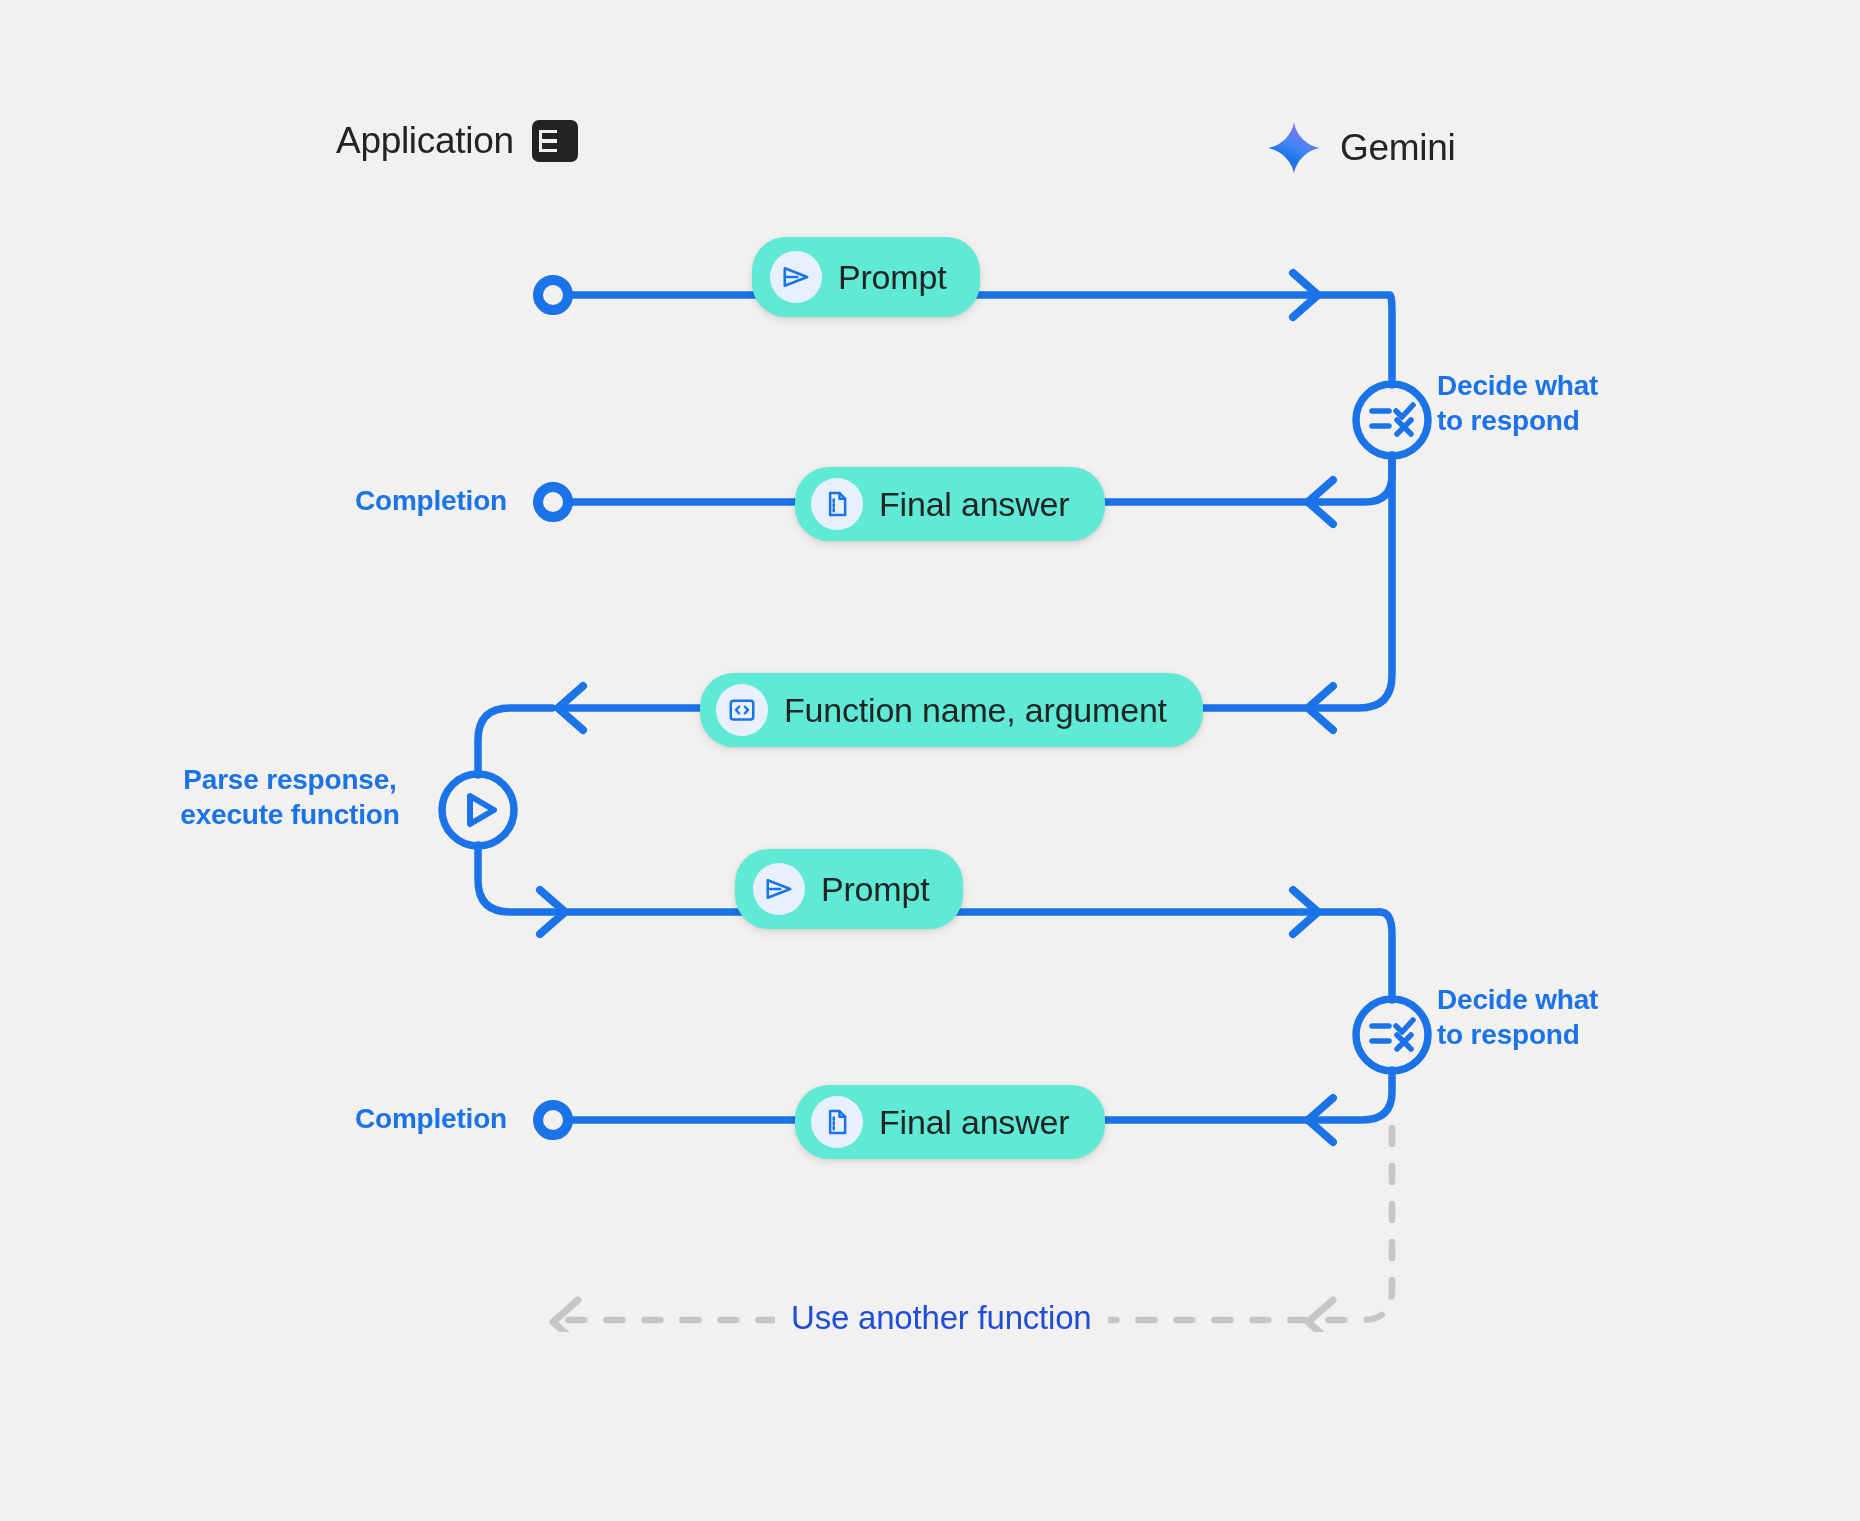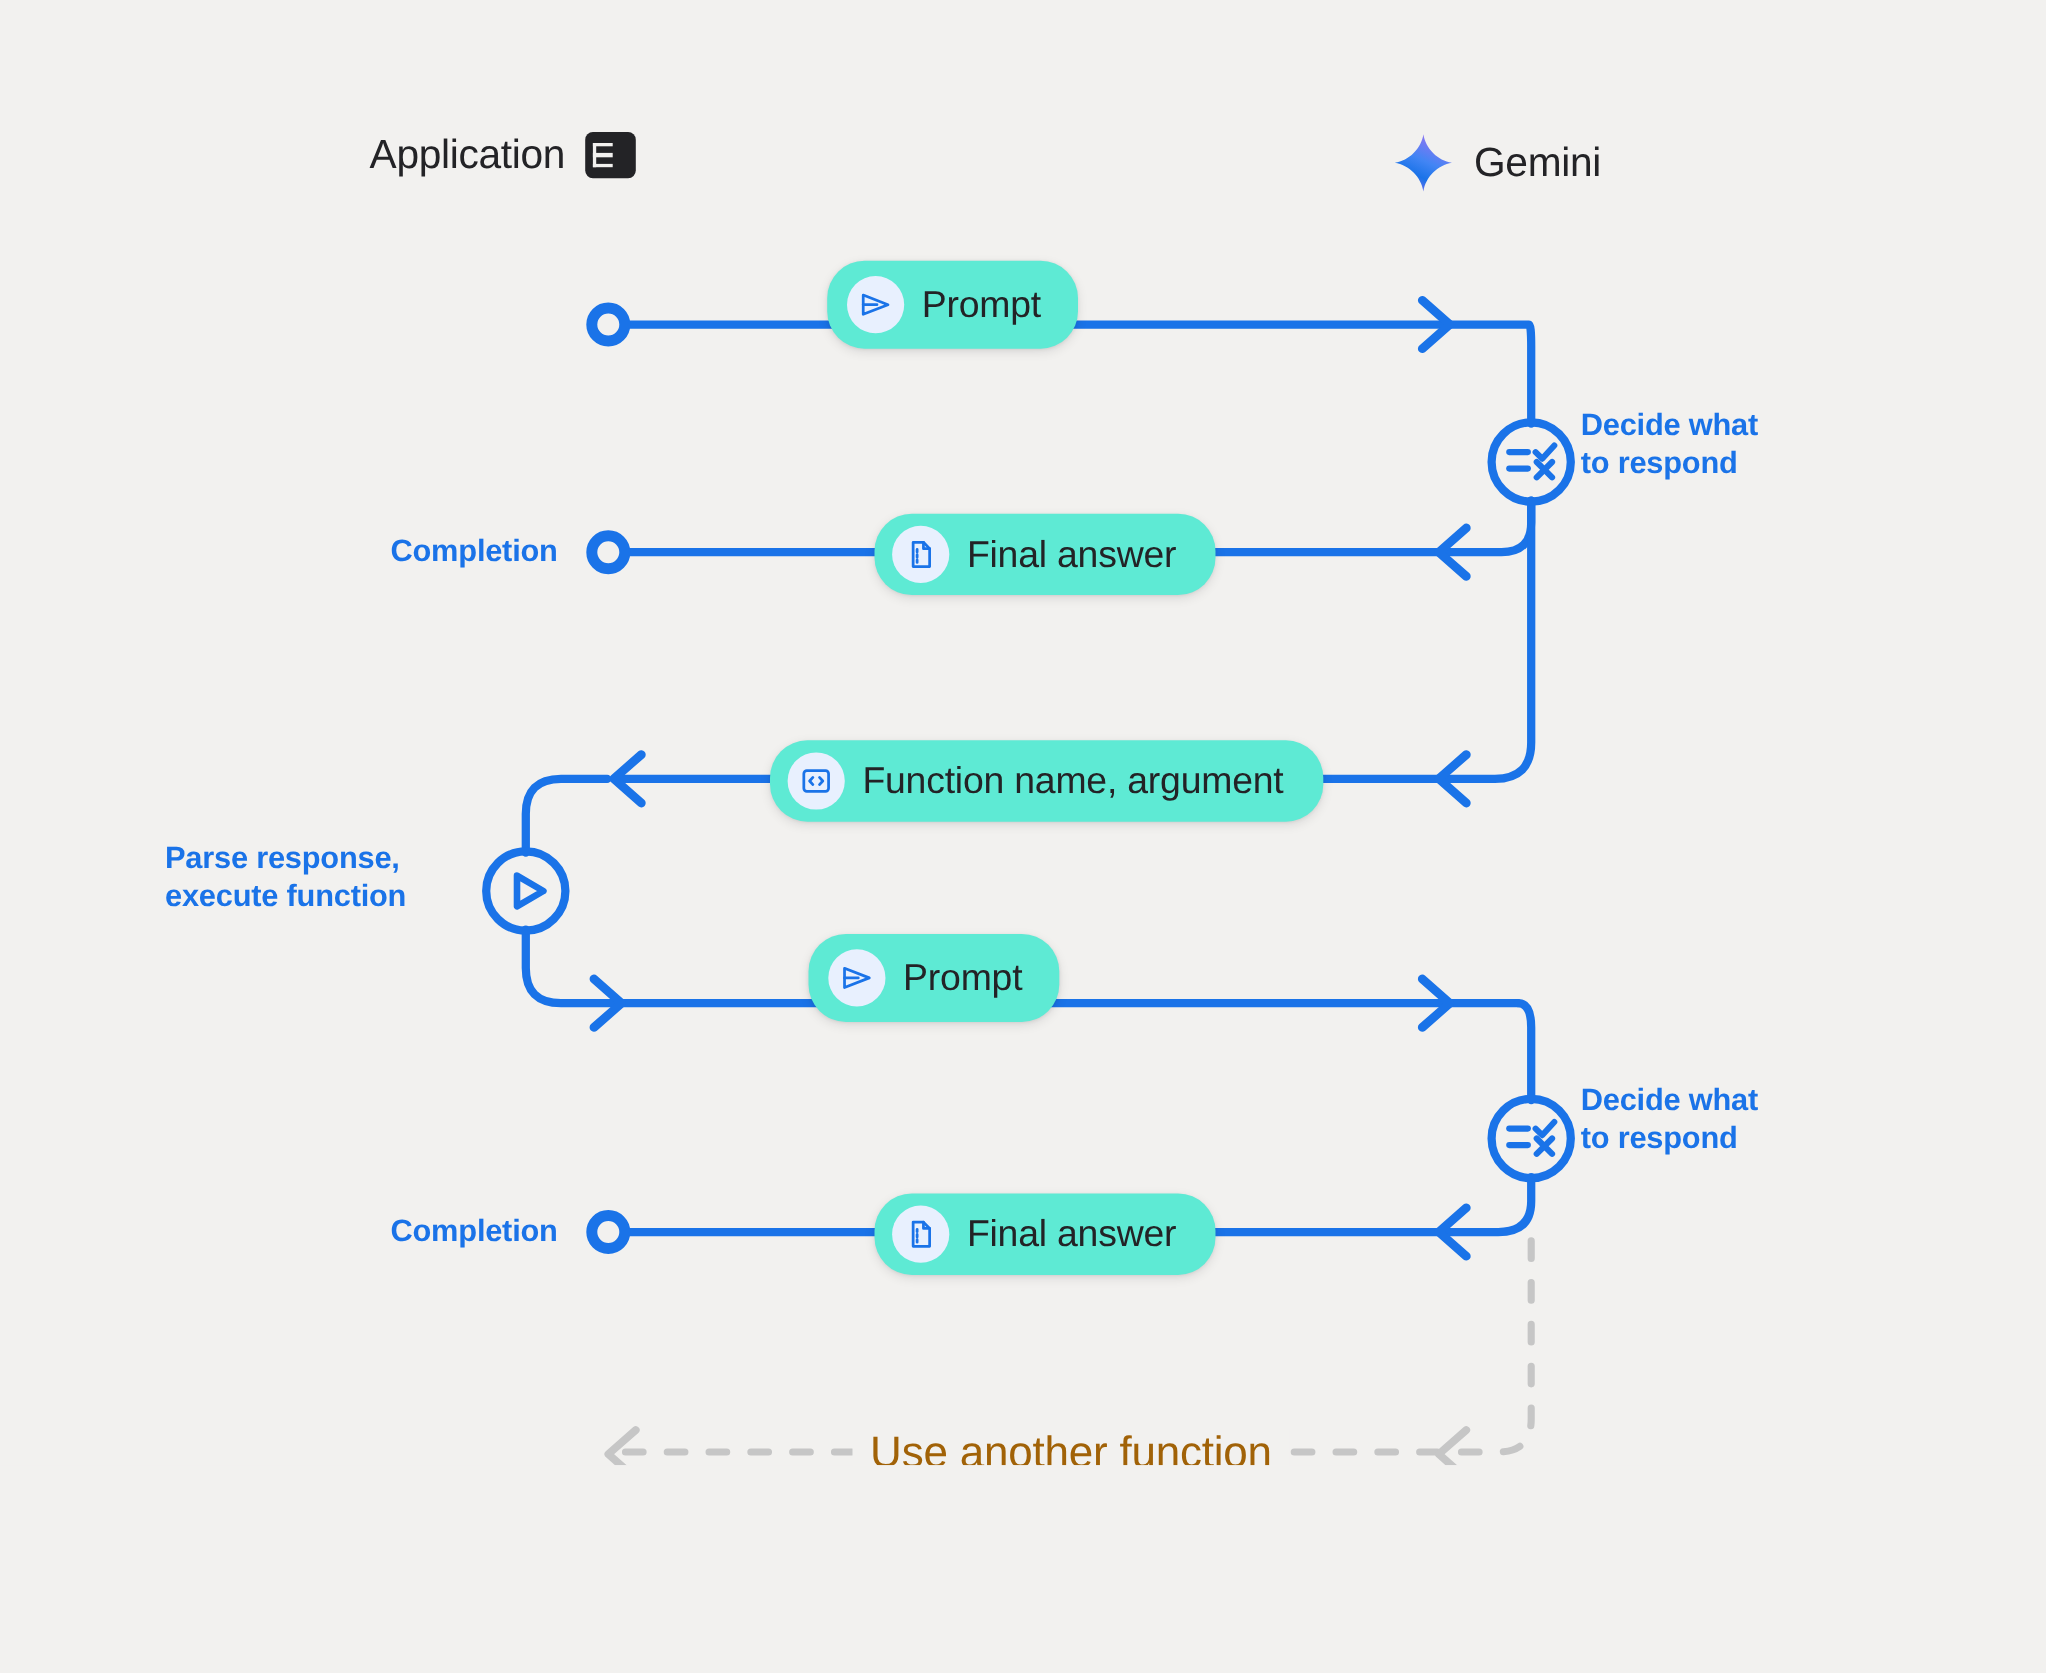--- a/index.html
+++ b/index.html
@@ -106,26 +106,26 @@
     position: absolute;
     color: #1a73e8;
     font-size: 28px;
     font-weight: 700;
     line-height: 1.26;
     letter-spacing: -0.2px;
     white-space: pre-line;
     z-index: 6;
   }
   .annot.right  { text-align: left; }
-  .annot.leftal { text-align: left; }
+  .annot.leftal { text-align: center; }
 
   .loop-label {
     position: absolute;
-    font-size: 40px;
-    color: #a16207;
+    font-size: 33px;
+    color: #1d4ed8;
     letter-spacing: -0.2px;
     background: #f2f1ef;
     padding: 0 16px;
     z-index: 6;
     white-space: nowrap;
   }
 </style>
 </head>
 <body>
 

